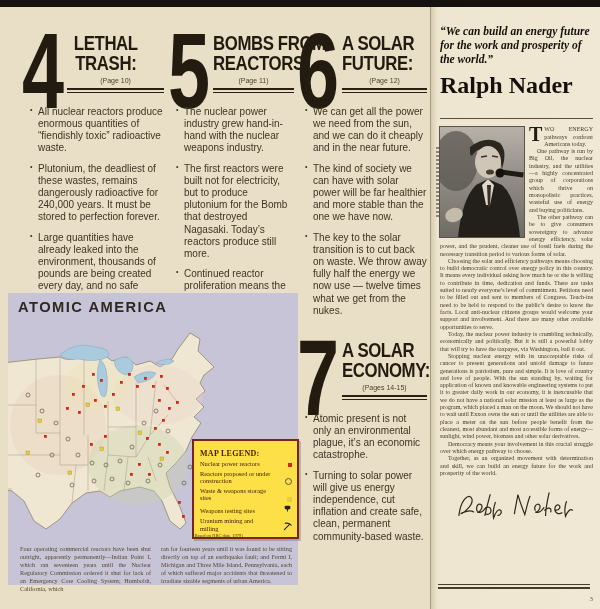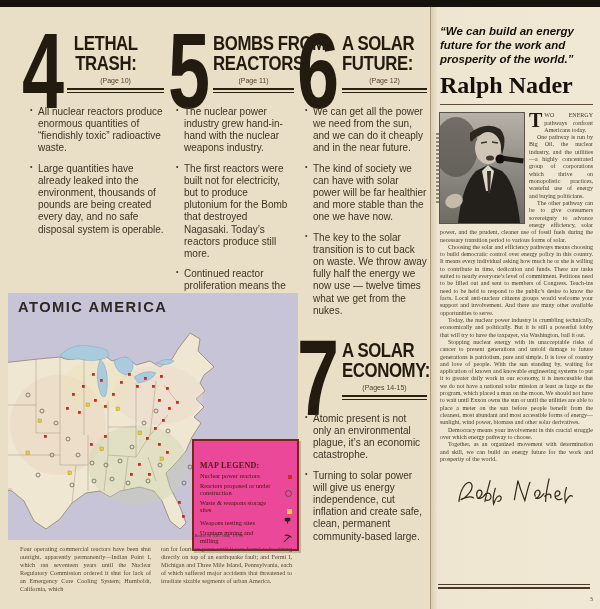--- a/index.html
+++ b/index.html
@@ -24,47 +24,47 @@
   #sec4{left:22px;top:28px;width:142px;}
   #sec5{left:168px;top:28px;width:126px;}
   #sec6{left:297px;top:28px;width:130px;}
   #sec7{left:297px;top:335px;width:130px;}
 
   
   .right-panel{position:absolute;left:430px;top:7px;width:170px;height:602px;
                background:linear-gradient(90deg,#d9cdb2 0,#efe6d1 7px,#f0e8d4 100%);
                border-left:1px solid #a8997d;}
   .nader{position:absolute;left:9px;top:17px;width:153px;}
-  .quote{font-family:Liberation Sans, sans-serif;font-weight:bold;font-style:italic;
+  .quote{font-family:Liberation Serif, serif;font-weight:bold;font-style:italic;
          font-size:11.5px;line-height:1.22;color:#15100a;}
   .nader-name{font-family:"Liberation Serif",serif;font-weight:bold;font-size:24px;line-height:1.05;
-              color:#15100a;margin-top:7px;padding-bottom:6px;border-bottom:1px solid #5e4e39;}
+              color:#15100a;margin-top:7px;padding-bottom:20px;border-bottom:1px solid #5e4e39;}
   .nader-body{margin-top:7px;font-family:"Liberation Serif",serif;font-size:6px;line-height:1.22;
               color:#443827;text-align:justify;}
   .nader-body p{margin:0;text-indent:8px;}
   .nader-body p.first{text-indent:0;}
   .photo{float:left;width:84px;height:110px;margin:1px 5px 2px 0;position:relative;
          outline:1px solid #5a544c;}
   .photo-credit-strip{position:absolute;left:-4px;top:20px;width:3px;height:70px;
          background:repeating-linear-gradient(#8d8575 0 2px,transparent 2px 4px);}
   .dropcap{float:left;font-family:"Liberation Serif",serif;font-weight:bold;font-size:20px;
            line-height:.8;color:#241b10;margin-right:2px;}
   .sig-wrap{text-align:center;margin-top:10px;}
   .end-rule{position:absolute;left:7px;right:11px;bottom:20px;border-top:1px solid #4a3c28;height:4px;}
   .end-rule::after{content:"";position:absolute;left:0;right:0;top:2px;border-top:2px solid #4a3c28;}
   .page-num{position:absolute;right:8px;bottom:6px;font-size:7px;color:#6a5a44;
             font-family:"Liberation Serif",serif;}
 
   
-  .map-panel{position:absolute;left:8px;top:293px;width:290px;height:247px;background:#c8c4d8;}
+  .map-panel{position:absolute;left:8px;top:293px;width:290px;height:292px;background:#c8c4d8;}
   .map-title{position:absolute;left:10px;top:5px;font-weight:bold;font-size:15px;letter-spacing:1.5px;
              color:#2d2822;transform:scaleX(.98);transform-origin:left top;}
   .map-svg{position:absolute;left:0;top:22px;}
-  .legend{position:absolute;left:184px;top:146px;width:92px;background:#ec4899;
-          border:2px solid #7a241b;padding:20px 5px 5px 6px;box-shadow:2px 2px 0 rgba(60,50,40,.25);}
+  .legend{position:absolute;left:184px;top:146px;width:92px;background:#fde047;
+          border:2px solid #7a241b;padding:8px 5px 5px 6px;box-shadow:2px 2px 0 rgba(60,50,40,.25);}
   .legend-title{font-family:"Liberation Serif",serif;font-weight:bold;font-size:8px;
                 color:#4b1a0f;letter-spacing:.3px;margin-bottom:2px;}
   .legend-item{display:flex;justify-content:space-between;align-items:flex-end;
                font-family:"Liberation Serif",serif;font-size:6.4px;line-height:1.15;
                color:#45190e;margin-bottom:2.5px;}
   .legend-item .lbl{width:72px;}
   .mk{flex:none;margin-left:2px;}
   .mk-red{width:4px;height:4px;background:#cf2b17;}
   .mk-circle{width:5px;height:5px;border:1px solid #5d544a;border-radius:50%;background:transparent;}
   .mk-yellow{width:5px;height:5px;background:#e6cf3c;}
@@ -88,20 +88,21 @@
     <div class="sec-body">
       <div class="sec-title">
         <div>LETHAL</div>
         <div>TRASH:</div>
       </div>
       <div class="page-ref">(Page 10)</div>
       <div class="sec-rule"></div>
     </div>
     <ul class="bullets">
       <li>All nuclear reactors produce enormous quantities of “fiendishly toxic” radioactive waste.</li>
+      <li>Plutonium, the deadliest of these wastes, remains dangerously radioactive for 240,000 years. It must be stored to perfection forever.</li>
       <li>Large quantities have already leaked into the environment, thousands of pounds are being created every day, and no safe disposal system is operable.</li>
     </ul>
   </div>
 
   <div class="section" id="sec5">
     <div class="sec-num">5</div>
     <div class="sec-body">
       <div class="sec-title">
         <div>BOMBS FROM</div>
         <div>REACTORS:</div>
@@ -138,21 +139,21 @@
     <div class="sec-body">
       <div class="sec-title">
         <div>A SOLAR</div>
         <div>ECONOMY:</div>
       </div>
       <div class="page-ref">(Pages 14-15)</div>
       <div class="sec-rule"></div>
     </div>
     <ul class="bullets">
       <li>Atomic present is not only an environmental plague, it’s an economic catastrophe.</li>
-      <li>Turning to solar power will give us energy independence, cut inflation and create safe, clean, permanent community-based large.</li>
+      <li>Turning to solar power will give us energy independence, cut inflation and create safe, clean, permanent community-based waste.</li>
     </ul>
   </div>
 
   <div class="map-panel">
     <div class="map-title">ATOMIC AMERICA</div>
     <svg class="map-svg" width="290" height="225" viewBox="0 0 290 225">
 
       <path d="M-6 48 L30 44 L52 42 Q62 47 70 42 L96 40 L104 46 L118 42 L128 50 L142 46 L152 52 L164 44
                L170 34 L182 18 L192 24 L190 36 L198 44 L206 52 L196 60 L192 68 L197 76 L188 84 L196 92
                L186 102 L193 108 L184 122 L178 136 L168 148 L158 158 L162 172 L172 192 L178 208 L172 214

